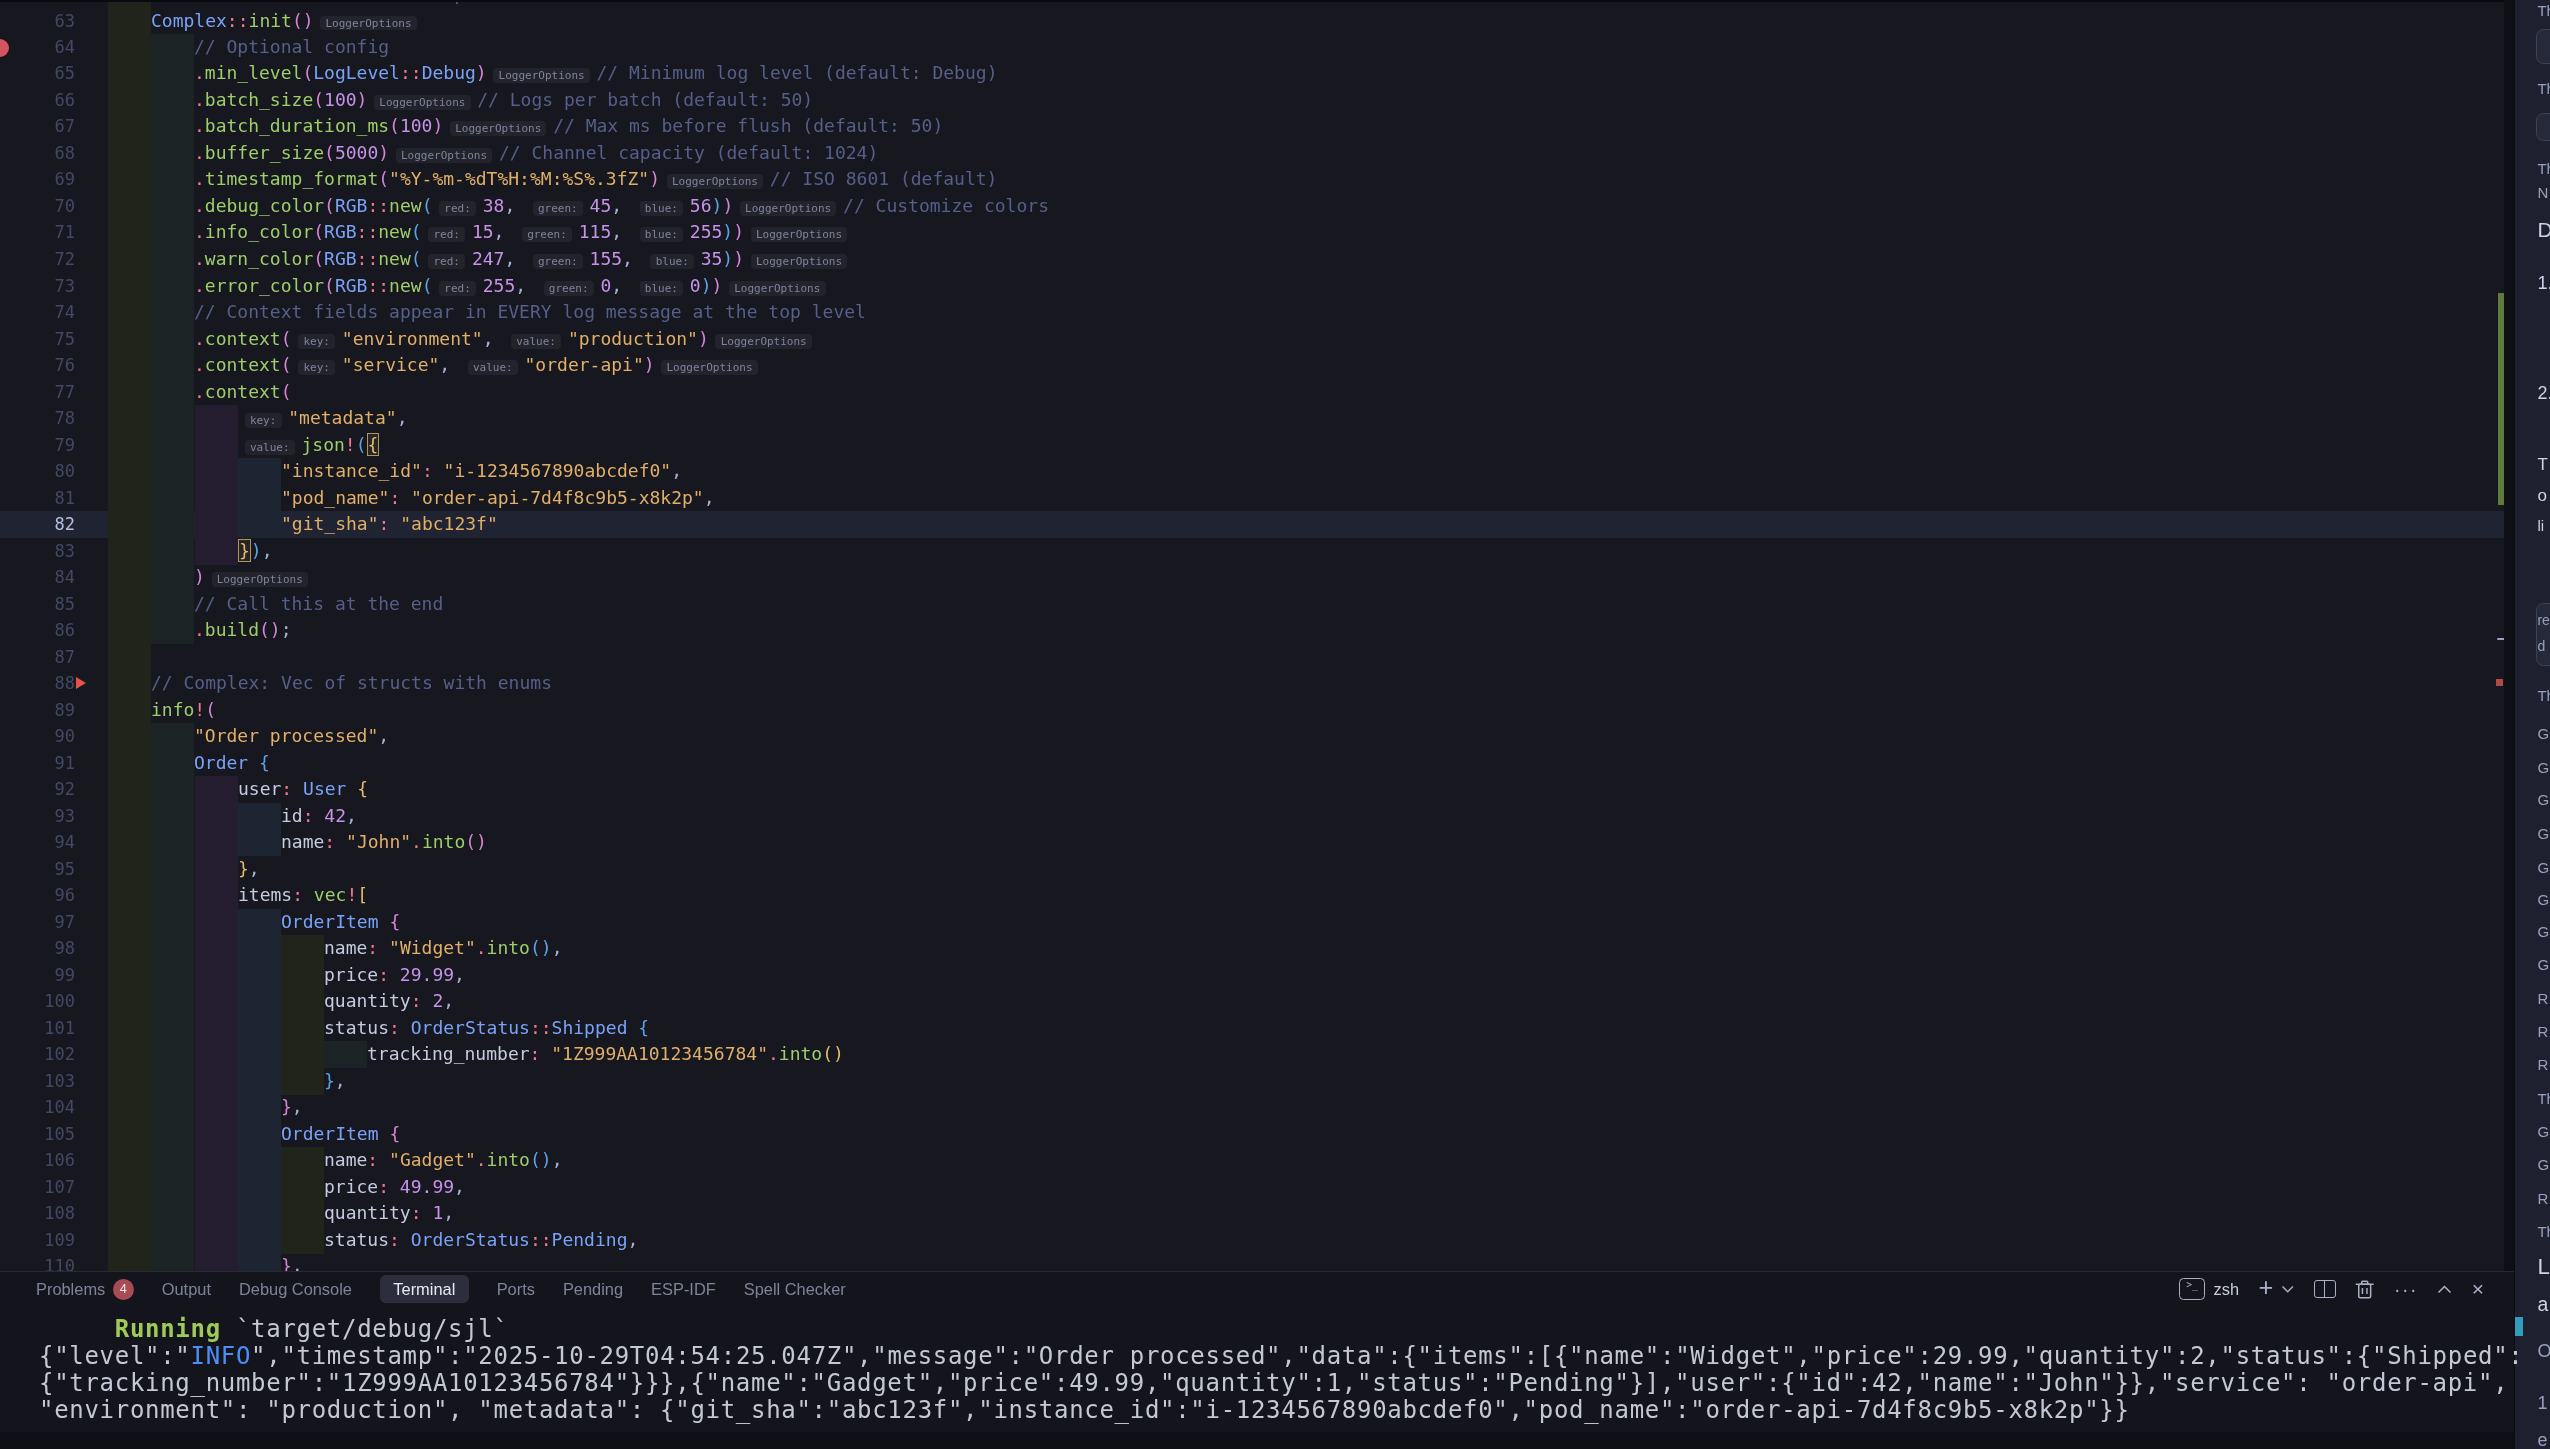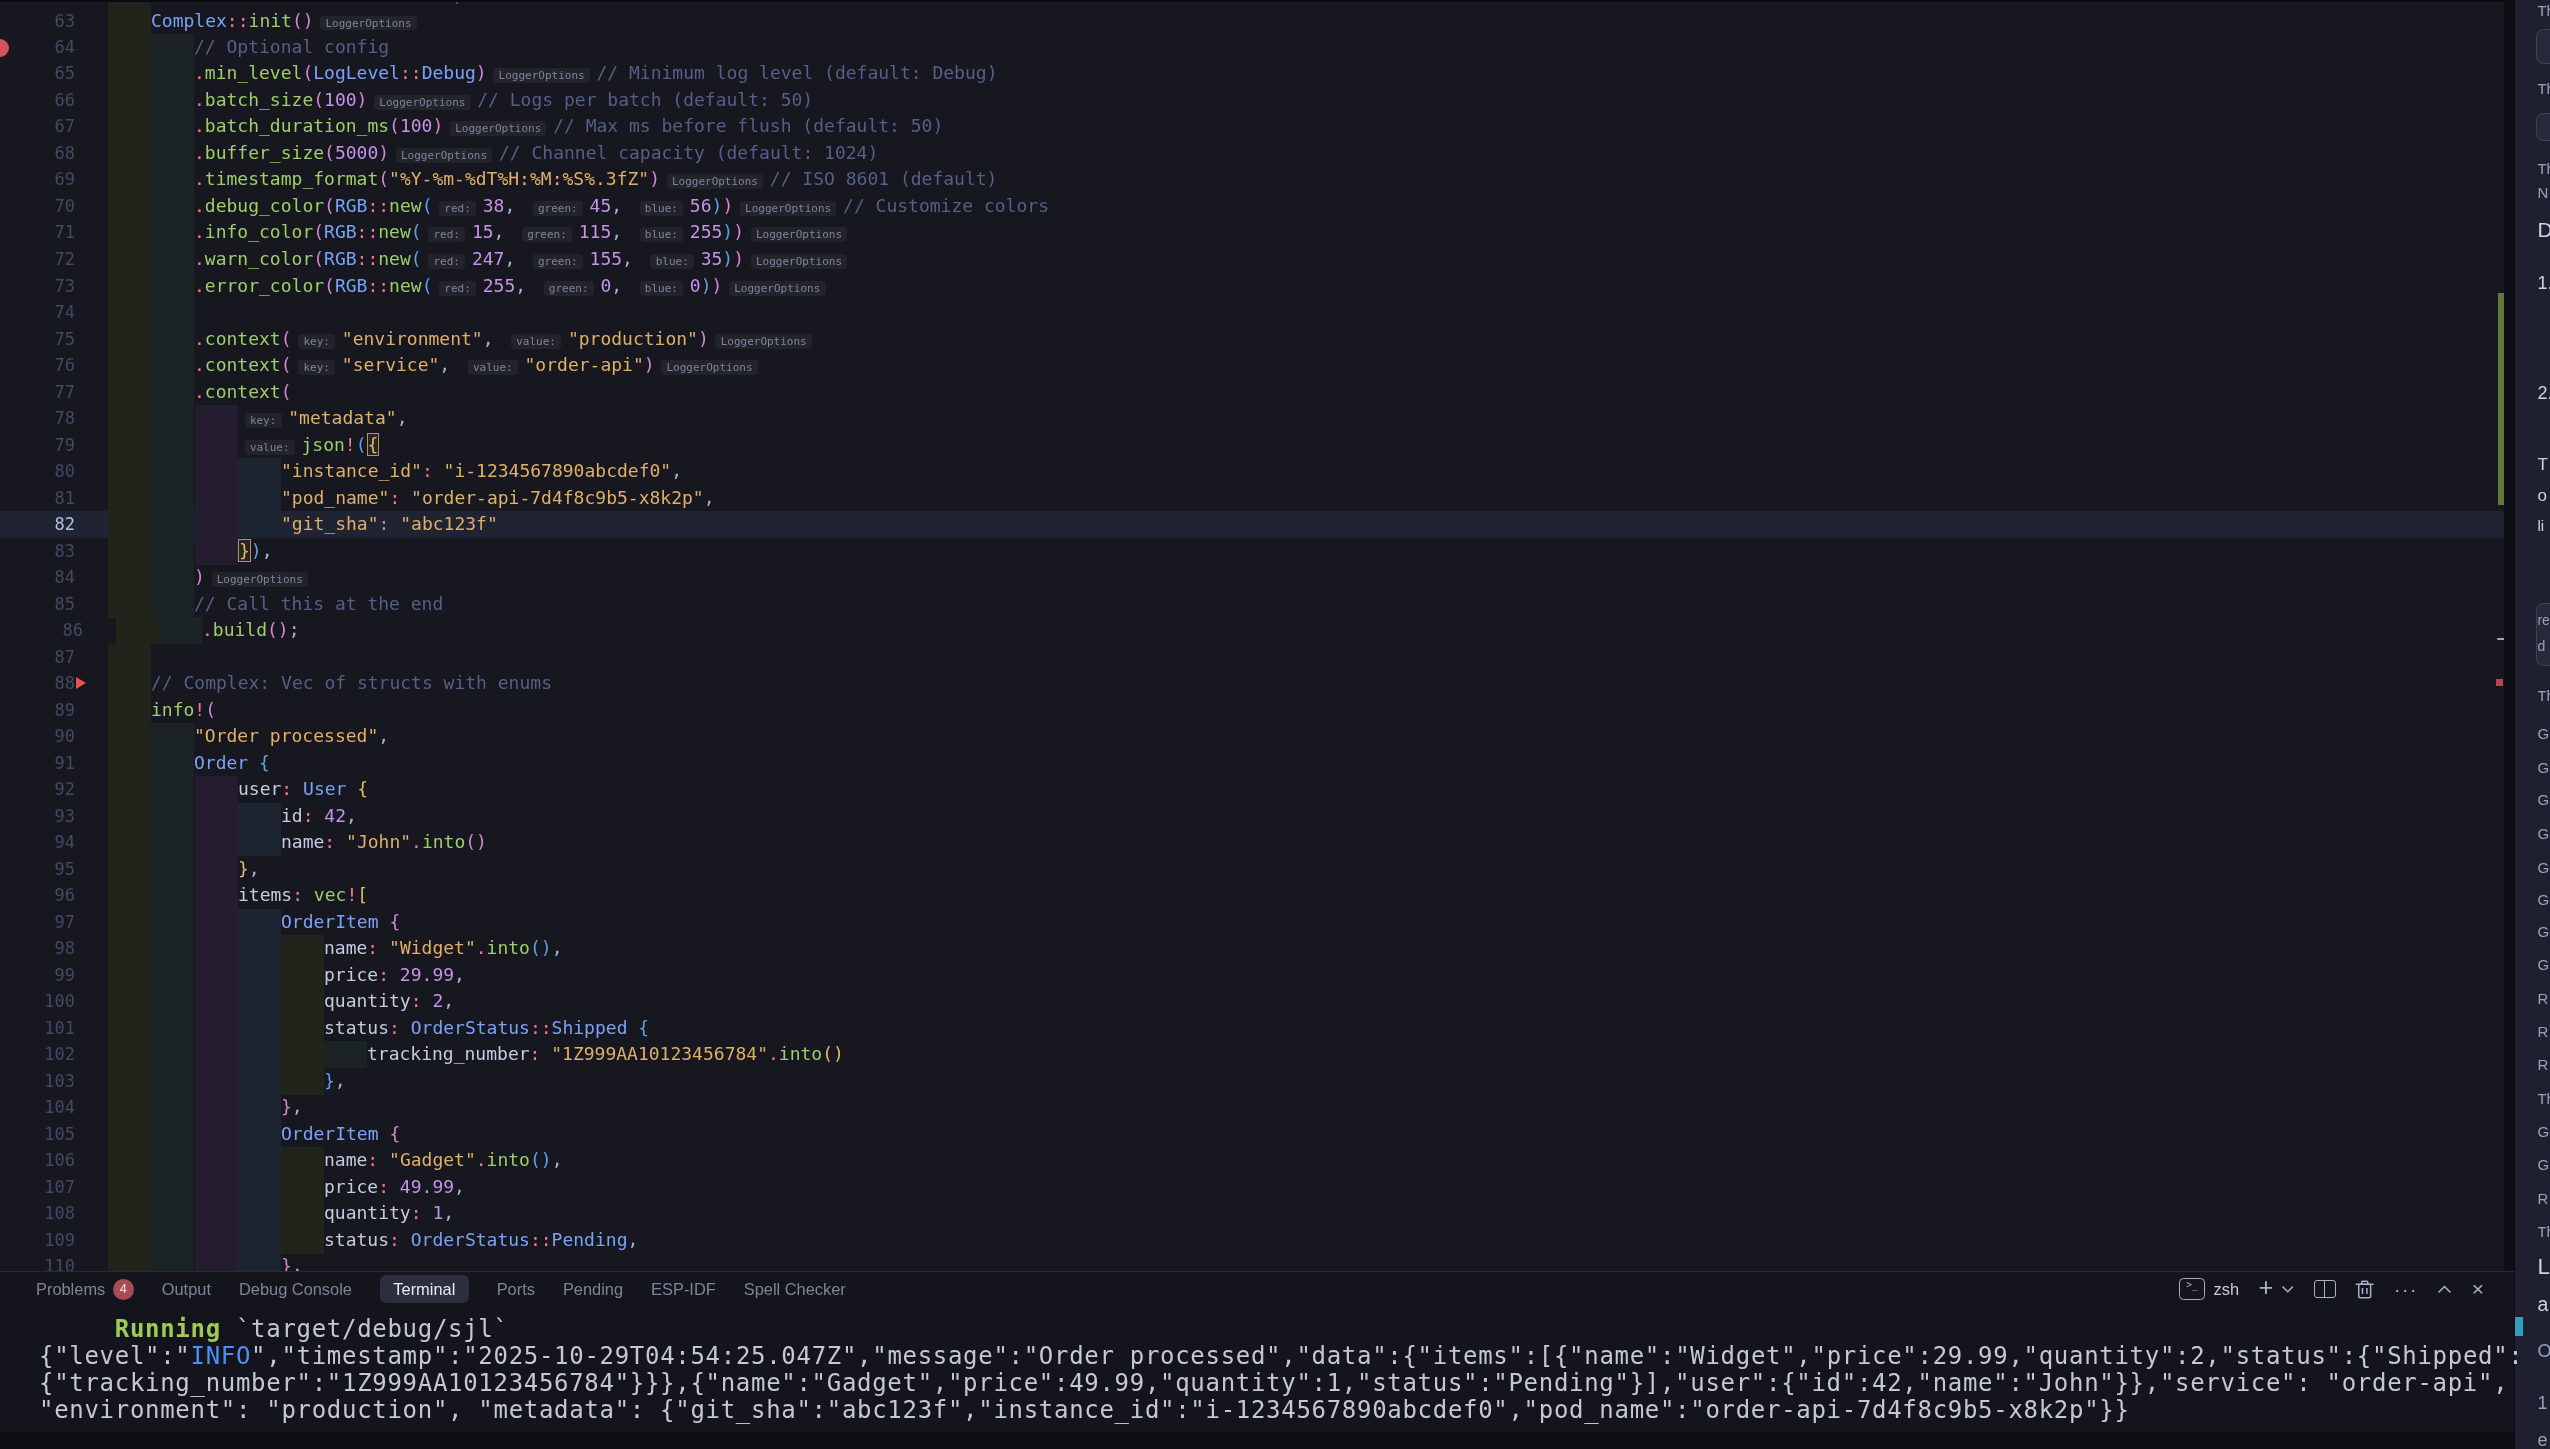--- a/index.html
+++ b/index.html
@@ -91,33 +91,33 @@
         <div class="row" style="top: 34px;"><span class="band" style="left: 108px; background: rgb(32, 36, 27);"></span><span class="band" style="left: 151px; background: rgb(27, 35, 36);"></span><span class="num">64</span><span class="code" style="padding-left: 86px;"><span class="t-c">// Optional config</span></span><div class="bp"></div></div>
         <div class="row" style="top: 60px;"><span class="band" style="left: 108px; background: rgb(32, 36, 27);"></span><span class="band" style="left: 151px; background: rgb(27, 35, 36);"></span><span class="num">65</span><span class="code" style="padding-left: 86px;"><span class="t-r">.</span><span class="t-g">min_level</span><span class="t-bo">(</span><span class="t-b">LogLevel</span><span class="t-r">::</span><span class="t-b">Debug</span><span class="t-bo">)</span><span class="t-i">LoggerOptions</span><span class="t-c">// Minimum log level (default: Debug)</span></span></div>
         <div class="row" style="top: 87px;"><span class="band" style="left: 108px; background: rgb(32, 36, 27);"></span><span class="band" style="left: 151px; background: rgb(27, 35, 36);"></span><span class="num">66</span><span class="code" style="padding-left: 86px;"><span class="t-r">.</span><span class="t-g">batch_size</span><span class="t-bo">(</span><span class="t-n">100</span><span class="t-bo">)</span><span class="t-i">LoggerOptions</span><span class="t-c">// Logs per batch (default: 50)</span></span></div>
         <div class="row" style="top: 113px;"><span class="band" style="left: 108px; background: rgb(32, 36, 27);"></span><span class="band" style="left: 151px; background: rgb(27, 35, 36);"></span><span class="num">67</span><span class="code" style="padding-left: 86px;"><span class="t-r">.</span><span class="t-g">batch_duration_ms</span><span class="t-bo">(</span><span class="t-n">100</span><span class="t-bo">)</span><span class="t-i">LoggerOptions</span><span class="t-c">// Max ms before flush (default: 50)</span></span></div>
         <div class="row" style="top: 140px;"><span class="band" style="left: 108px; background: rgb(32, 36, 27);"></span><span class="band" style="left: 151px; background: rgb(27, 35, 36);"></span><span class="num">68</span><span class="code" style="padding-left: 86px;"><span class="t-r">.</span><span class="t-g">buffer_size</span><span class="t-bo">(</span><span class="t-n">5000</span><span class="t-bo">)</span><span class="t-i">LoggerOptions</span><span class="t-c">// Channel capacity (default: 1024)</span></span></div>
         <div class="row" style="top: 166px;"><span class="band" style="left: 108px; background: rgb(32, 36, 27);"></span><span class="band" style="left: 151px; background: rgb(27, 35, 36);"></span><span class="num">69</span><span class="code" style="padding-left: 86px;"><span class="t-r">.</span><span class="t-g">timestamp_format</span><span class="t-bo">(</span><span class="t-s">"%Y-%m-%dT%H:%M:%S%.3fZ"</span><span class="t-bo">)</span><span class="t-i">LoggerOptions</span><span class="t-c">// ISO 8601 (default)</span></span></div>
         <div class="row" style="top: 193px;"><span class="band" style="left: 108px; background: rgb(32, 36, 27);"></span><span class="band" style="left: 151px; background: rgb(27, 35, 36);"></span><span class="num">70</span><span class="code" style="padding-left: 86px;"><span class="t-r">.</span><span class="t-g">debug_color</span><span class="t-bo">(</span><span class="t-b">RGB</span><span class="t-r">::</span><span class="t-g">new</span><span class="t-bb">(</span><span class="t-i">red:</span><span class="t-n">38</span><span class="t-f">, </span><span class="t-i">green:</span><span class="t-n">45</span><span class="t-f">, </span><span class="t-i">blue:</span><span class="t-n">56</span><span class="t-bb">)</span><span class="t-bo">)</span><span class="t-i">LoggerOptions</span><span class="t-c">// Customize colors</span></span></div>
         <div class="row" style="top: 219px;"><span class="band" style="left: 108px; background: rgb(32, 36, 27);"></span><span class="band" style="left: 151px; background: rgb(27, 35, 36);"></span><span class="num">71</span><span class="code" style="padding-left: 86px;"><span class="t-r">.</span><span class="t-g">info_color</span><span class="t-bo">(</span><span class="t-b">RGB</span><span class="t-r">::</span><span class="t-g">new</span><span class="t-bb">(</span><span class="t-i">red:</span><span class="t-n">15</span><span class="t-f">, </span><span class="t-i">green:</span><span class="t-n">115</span><span class="t-f">, </span><span class="t-i">blue:</span><span class="t-n">255</span><span class="t-bb">)</span><span class="t-bo">)</span><span class="t-i">LoggerOptions</span></span></div>
         <div class="row" style="top: 246px;"><span class="band" style="left: 108px; background: rgb(32, 36, 27);"></span><span class="band" style="left: 151px; background: rgb(27, 35, 36);"></span><span class="num">72</span><span class="code" style="padding-left: 86px;"><span class="t-r">.</span><span class="t-g">warn_color</span><span class="t-bo">(</span><span class="t-b">RGB</span><span class="t-r">::</span><span class="t-g">new</span><span class="t-bb">(</span><span class="t-i">red:</span><span class="t-n">247</span><span class="t-f">, </span><span class="t-i">green:</span><span class="t-n">155</span><span class="t-f">, </span><span class="t-i">blue:</span><span class="t-n">35</span><span class="t-bb">)</span><span class="t-bo">)</span><span class="t-i">LoggerOptions</span></span></div>
         <div class="row" style="top: 273px;"><span class="band" style="left: 108px; background: rgb(32, 36, 27);"></span><span class="band" style="left: 151px; background: rgb(27, 35, 36);"></span><span class="num">73</span><span class="code" style="padding-left: 86px;"><span class="t-r">.</span><span class="t-g">error_color</span><span class="t-bo">(</span><span class="t-b">RGB</span><span class="t-r">::</span><span class="t-g">new</span><span class="t-bb">(</span><span class="t-i">red:</span><span class="t-n">255</span><span class="t-f">, </span><span class="t-i">green:</span><span class="t-n">0</span><span class="t-f">, </span><span class="t-i">blue:</span><span class="t-n">0</span><span class="t-bb">)</span><span class="t-bo">)</span><span class="t-i">LoggerOptions</span></span></div>
-        <div class="row" style="top: 299px;"><span class="band" style="left: 108px; background: rgb(32, 36, 27);"></span><span class="band" style="left: 151px; background: rgb(27, 35, 36);"></span><span class="num">74</span></div>
+        <div class="row" style="top: 299px;"><span class="band" style="left: 108px; background: rgb(32, 36, 27);"></span><span class="band" style="left: 151px; background: rgb(27, 35, 36);"></span><span class="num">74</span><span class="code" style="padding-left: 86px;"><span class="t-c">// Context fields appear in EVERY log message at the top level</span></span></div>
         <div class="row" style="top: 326px;"><span class="band" style="left: 108px; background: rgb(32, 36, 27);"></span><span class="band" style="left: 151px; background: rgb(27, 35, 36);"></span><span class="num">75</span><span class="code" style="padding-left: 86px;"><span class="t-r">.</span><span class="t-g">context</span><span class="t-bo">(</span><span class="t-i">key:</span><span class="t-s">"environment"</span><span class="t-f">, </span><span class="t-i">value:</span><span class="t-s">"production"</span><span class="t-bo">)</span><span class="t-i">LoggerOptions</span></span></div>
         <div class="row" style="top: 352px;"><span class="band" style="left: 108px; background: rgb(32, 36, 27);"></span><span class="band" style="left: 151px; background: rgb(27, 35, 36);"></span><span class="num">76</span><span class="code" style="padding-left: 86px;"><span class="t-r">.</span><span class="t-g">context</span><span class="t-bo">(</span><span class="t-i">key:</span><span class="t-s">"service"</span><span class="t-f">, </span><span class="t-i">value:</span><span class="t-s">"order-api"</span><span class="t-bo">)</span><span class="t-i">LoggerOptions</span></span></div>
         <div class="row" style="top: 379px;"><span class="band" style="left: 108px; background: rgb(32, 36, 27);"></span><span class="band" style="left: 151px; background: rgb(27, 35, 36);"></span><span class="num">77</span><span class="code" style="padding-left: 86px;"><span class="t-r">.</span><span class="t-g">context</span><span class="t-bo">(</span></span></div>
         <div class="row" style="top: 405px;"><span class="band" style="left: 108px; background: rgb(32, 36, 27);"></span><span class="band" style="left: 151px; background: rgb(27, 35, 36);"></span><span class="band" style="left: 195px; background: rgb(35, 29, 47);"></span><span class="num">78</span><span class="code" style="padding-left: 130px;"><span class="t-i">key:</span><span class="t-s">"metadata"</span><span class="t-f">,</span></span></div>
         <div class="row" style="top: 432px;"><span class="band" style="left: 108px; background: rgb(32, 36, 27);"></span><span class="band" style="left: 151px; background: rgb(27, 35, 36);"></span><span class="band" style="left: 195px; background: rgb(35, 29, 47);"></span><span class="num">79</span><span class="code" style="padding-left: 130px;"><span class="t-i">value:</span><span class="t-g">json</span><span class="t-r">!</span><span class="t-bb">(</span><span class="t-bgm">{</span></span></div>
         <div class="row" style="top: 458px;"><span class="band" style="left: 108px; background: rgb(32, 36, 27);"></span><span class="band" style="left: 151px; background: rgb(27, 35, 36);"></span><span class="band" style="left: 195px; background: rgb(35, 29, 47);"></span><span class="band" style="left: 238px; background: rgb(30, 37, 50);"></span><span class="num">80</span><span class="code" style="padding-left: 173px;"><span class="t-s">"instance_id"</span><span class="t-r">: </span><span class="t-s">"i-1234567890abcdef0"</span><span class="t-f">,</span></span></div>
         <div class="row" style="top: 485px;"><span class="band" style="left: 108px; background: rgb(32, 36, 27);"></span><span class="band" style="left: 151px; background: rgb(27, 35, 36);"></span><span class="band" style="left: 195px; background: rgb(35, 29, 47);"></span><span class="band" style="left: 238px; background: rgb(30, 37, 50);"></span><span class="num">81</span><span class="code" style="padding-left: 173px;"><span class="t-s">"pod_name"</span><span class="t-r">: </span><span class="t-s">"order-api-7d4f8c9b5-x8k2p"</span><span class="t-f">,</span></span></div>
         <div class="row current" style="top: 511px;"><span class="band" style="left: 108px; background: rgb(32, 36, 27);"></span><span class="band" style="left: 151px; background: rgb(27, 35, 36);"></span><span class="band" style="left: 195px; background: rgb(35, 29, 47);"></span><span class="band" style="left: 238px; background: rgb(30, 37, 50);"></span><span class="num">82</span><span class="code" style="padding-left: 173px;"><span class="t-s">"git_sha"</span><span class="t-r">: </span><span class="t-s">"abc123f"</span></span></div>
         <div class="row" style="top: 538px;"><span class="band" style="left: 108px; background: rgb(32, 36, 27);"></span><span class="band" style="left: 151px; background: rgb(27, 35, 36);"></span><span class="band" style="left: 195px; background: rgb(35, 29, 47);"></span><span class="num">83</span><span class="code" style="padding-left: 130px;"><span class="t-bgm">}</span><span class="t-bb">)</span><span class="t-f">,</span></span></div>
         <div class="row" style="top: 564px;"><span class="band" style="left: 108px; background: rgb(32, 36, 27);"></span><span class="band" style="left: 151px; background: rgb(27, 35, 36);"></span><span class="num">84</span><span class="code" style="padding-left: 86px;"><span class="t-bo">)</span><span class="t-i">LoggerOptions</span></span></div>
         <div class="row" style="top: 591px;"><span class="band" style="left: 108px; background: rgb(32, 36, 27);"></span><span class="band" style="left: 151px; background: rgb(27, 35, 36);"></span><span class="num">85</span><span class="code" style="padding-left: 86px;"><span class="t-c">// Call this at the end</span></span></div>
-        <div class="row" style="top: 617px; margin-left: 8px;"><span class="band" style="left: 108px; background: rgb(32, 36, 27);"></span><span class="band" style="left: 151px; background: rgb(27, 35, 36);"></span><span class="num">86</span><span class="code" style="padding-left: 86px;"><span class="t-r">.</span><span class="t-g">build</span><span class="t-bo">()</span><span class="t-f">;</span></span></div>
+        <div class="row" style="top: 617px;"><span class="band" style="left: 108px; background: rgb(32, 36, 27);"></span><span class="band" style="left: 151px; background: rgb(27, 35, 36);"></span><span class="num">86</span><span class="code" style="padding-left: 86px;"><span class="t-r">.</span><span class="t-g">build</span><span class="t-bo">()</span><span class="t-f">;</span></span></div>
         <div class="row" style="top: 644px;"><span class="band" style="left: 108px; background: rgb(32, 36, 27);"></span><span class="num">87</span><span class="code" style="padding-left: 0px;"></span></div>
         <div class="row" style="top: 670px;"><span class="band" style="left: 108px; background: rgb(32, 36, 27);"></span><span class="num">88</span><span class="code" style="padding-left: 43px;"><span class="t-c">// Complex: Vec of structs with enums</span></span><div class="gutterArrow"></div></div>
         <div class="row" style="top: 697px;"><span class="band" style="left: 108px; background: rgb(32, 36, 27);"></span><span class="num">89</span><span class="code" style="padding-left: 43px;"><span class="t-g">info</span><span class="t-r">!</span><span class="t-bo">(</span></span></div>
         <div class="row" style="top: 723px;"><span class="band" style="left: 108px; background: rgb(32, 36, 27);"></span><span class="band" style="left: 151px; background: rgb(27, 35, 36);"></span><span class="num">90</span><span class="code" style="padding-left: 86px;"><span class="t-s">"Order processed"</span><span class="t-f">,</span></span></div>
         <div class="row" style="top: 750px;"><span class="band" style="left: 108px; background: rgb(32, 36, 27);"></span><span class="band" style="left: 151px; background: rgb(27, 35, 36);"></span><span class="num">91</span><span class="code" style="padding-left: 86px;"><span class="t-b">Order </span><span class="t-bb">{</span></span></div>
         <div class="row" style="top: 776px;"><span class="band" style="left: 108px; background: rgb(32, 36, 27);"></span><span class="band" style="left: 151px; background: rgb(27, 35, 36);"></span><span class="band" style="left: 195px; background: rgb(35, 29, 47);"></span><span class="num">92</span><span class="code" style="padding-left: 130px;"><span class="t-d">user</span><span class="t-r">:</span><span class="t-b"> User </span><span class="t-bg">{</span></span></div>
         <div class="row" style="top: 803px;"><span class="band" style="left: 108px; background: rgb(32, 36, 27);"></span><span class="band" style="left: 151px; background: rgb(27, 35, 36);"></span><span class="band" style="left: 195px; background: rgb(35, 29, 47);"></span><span class="band" style="left: 238px; background: rgb(30, 37, 50);"></span><span class="num">93</span><span class="code" style="padding-left: 173px;"><span class="t-d">id</span><span class="t-r">:</span><span class="t-n"> 42</span><span class="t-f">,</span></span></div>
         <div class="row" style="top: 829px;"><span class="band" style="left: 108px; background: rgb(32, 36, 27);"></span><span class="band" style="left: 151px; background: rgb(27, 35, 36);"></span><span class="band" style="left: 195px; background: rgb(35, 29, 47);"></span><span class="band" style="left: 238px; background: rgb(30, 37, 50);"></span><span class="num">94</span><span class="code" style="padding-left: 173px;"><span class="t-d">name</span><span class="t-r">:</span><span class="t-s"> "John"</span><span class="t-r">.</span><span class="t-g">into</span><span class="t-bo">()</span></span></div>
         <div class="row" style="top: 856px;"><span class="band" style="left: 108px; background: rgb(32, 36, 27);"></span><span class="band" style="left: 151px; background: rgb(27, 35, 36);"></span><span class="band" style="left: 195px; background: rgb(35, 29, 47);"></span><span class="num">95</span><span class="code" style="padding-left: 130px;"><span class="t-bg">}</span><span class="t-f">,</span></span></div>
         <div class="row" style="top: 882px;"><span class="band" style="left: 108px; background: rgb(32, 36, 27);"></span><span class="band" style="left: 151px; background: rgb(27, 35, 36);"></span><span class="band" style="left: 195px; background: rgb(35, 29, 47);"></span><span class="num">96</span><span class="code" style="padding-left: 130px;"><span class="t-d">items</span><span class="t-r">:</span><span class="t-g"> vec</span><span class="t-r">!</span><span class="t-bg">[</span></span></div>

